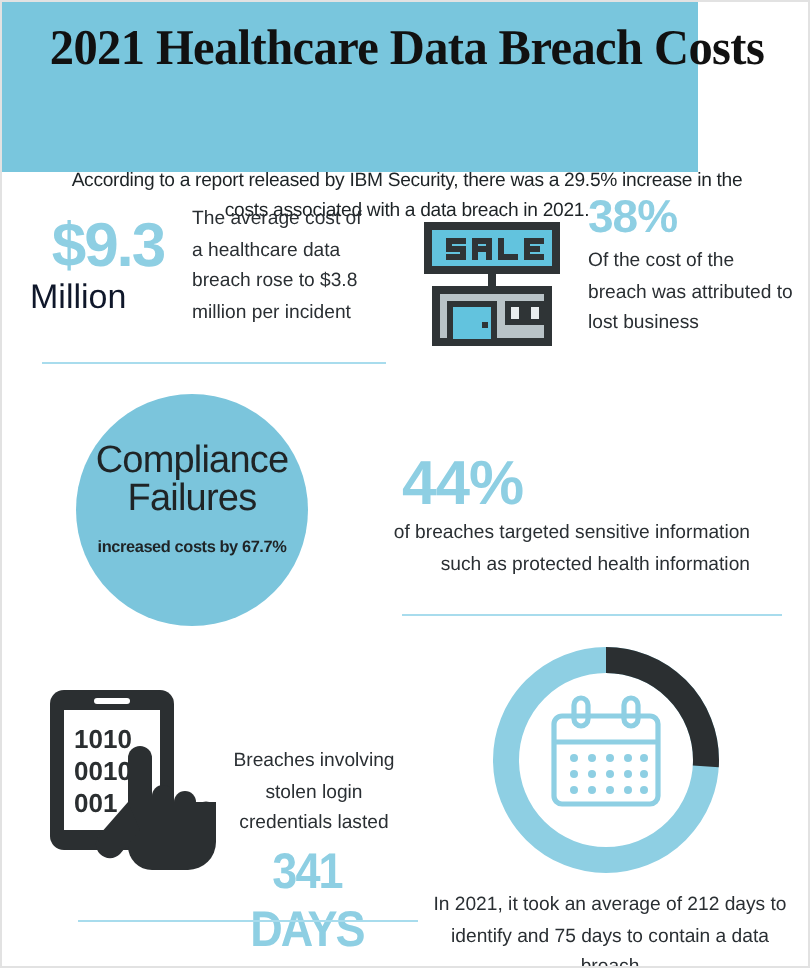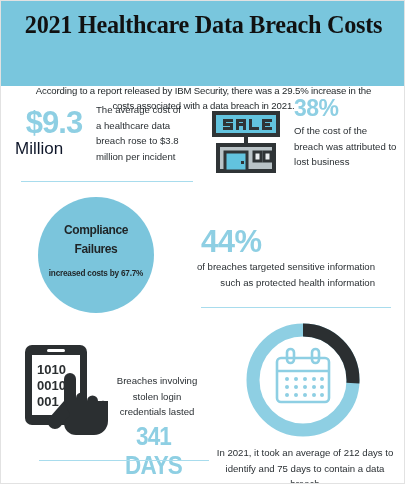--- a/index.html
+++ b/index.html
@@ -17,21 +17,21 @@
     background: #ffffff;
     overflow: hidden;
     border: 1px solid #e2e2e2;
     box-sizing: border-box;
   }
 
   
   .header {
     position: absolute;
     left: 0; top: 0;
-    width: 405px;
+    width: 348px;
     height: 85px;
     background: #79c6dd;
   }
   .header-title {
     position: absolute;
     left: 0; top: 10px;
     width: 405px;
     text-align: center;
     font-family: "Liberation Serif", serif;
     font-weight: bold;
@@ -118,22 +118,22 @@
     left: 37px; top: 196px;
     width: 116px; height: 116px;
     border-radius: 50%;
     background: #7bc5dc;
   }
   .circle-title {
     position: absolute;
     left: 0; top: 24px;
     width: 116px;
     text-align: center;
-    font-size: 12px;
-    font-weight: bold;
+    font-size: 19px;
+    font-weight: normal;
     line-height: 19px;
     color: #1f2426;
     letter-spacing: -0.4px;
   }
   .circle-sub {
     position: absolute;
     left: 0; top: 72px;
     width: 116px;
     text-align: center;
     font-size: 8.2px;

